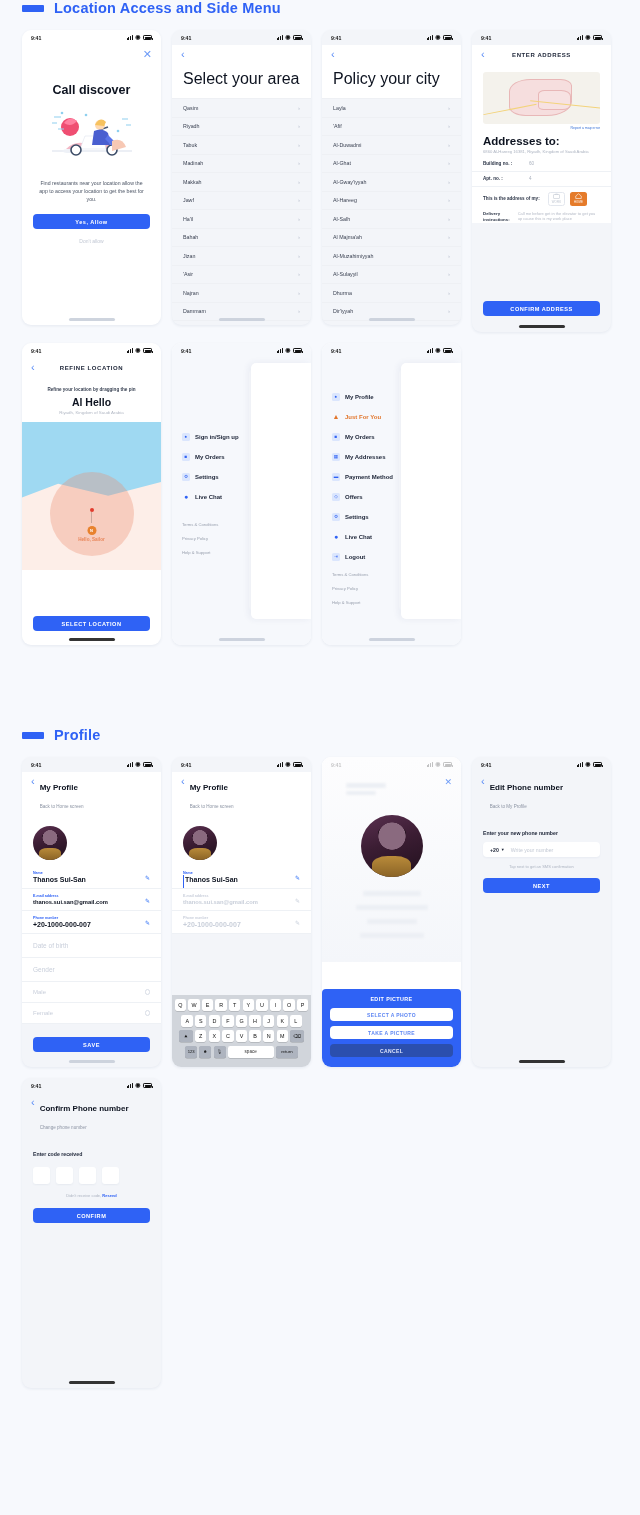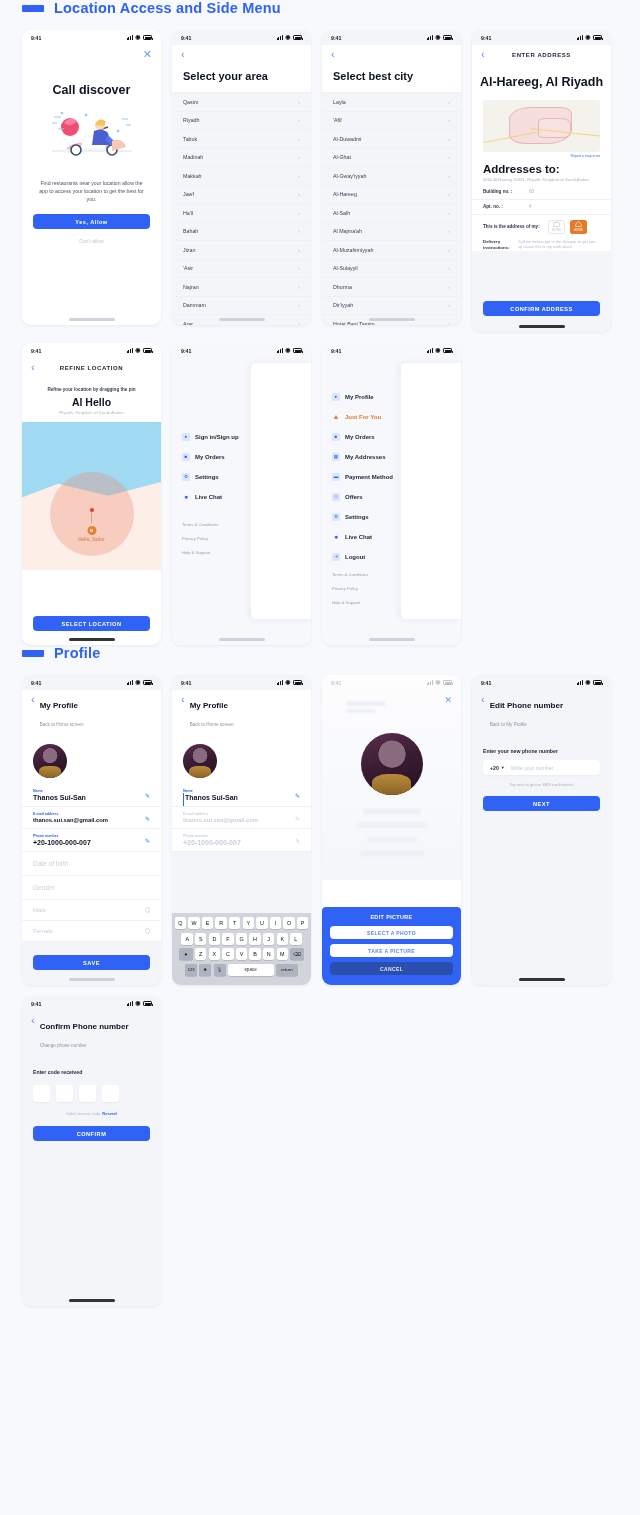--- a/index.html
+++ b/index.html
@@ -86,21 +86,21 @@
   .chev-back {
     color: #5b8df7; font-size: 11px; line-height: 11px; font-weight: 300;
   }
   .navtitle-center {
     position: absolute; left: 0; right: 0; text-align: center;
     font-size: 6px; font-weight: bold; letter-spacing: .6px; color: #1b2336;
   }
   .close-x { margin-left: auto; color: #6d9bf7; font-size: 11px; line-height: 10px; font-weight: 300; }
 
   .bigtitle { font-size: 12.5px; font-weight: bold; color: #0d1320; }
-  .screen-title { font-size: 11px; font-weight: bold; color: #0d1320; padding: 4px 11px 10px; }
+  .screen-title { font-size: 16px; font-weight: normal; color: #0d1320; padding: 4px 11px 10px; }
 
   .list { border-top: 1px solid #eef0f4; }
   .list-item {
     display: flex; align-items: center; justify-content: space-between;
     padding: 0 11px; height: 18.5px;
     border-bottom: 1px solid #eef0f4;
     font-size: 5.3px; color: #3b4252;
   }
   .list-item .chev { color: #b9bfcc; font-size: 6px; font-weight: 300; }
 
@@ -454,21 +454,21 @@
             <i></i>
           </span>
         <span class="wifi">◉</span>
         <span class="batt"></span>
       </span>
     </div>
     <div style="background:#fff">
       <div class="navbar">
         <span class="chev-back">‹</span>
       </div>
-      <div class="screen-title">Select best city</div>
+      <div class="screen-title">Policy your city</div>
     </div>
     <div class="list">
       <div class="list-item">
           <span>Layla</span>
           <span class="chev">›</span>
         </div>
       <div class="list-item">
           <span>'Afif</span>
           <span class="chev">›</span>
         </div>
@@ -531,23 +531,20 @@
             <i></i>
           </span>
         <span class="wifi">◉</span>
         <span class="batt"></span>
       </span>
     </div>
     <div style="background:#fff;padding-bottom:2px">
       <div class="navbar">
         <span class="chev-back">‹</span>
         <span class="navtitle-center">ENTER ADDRESS</span>
-      </div>
-      <div style="text-align:center;padding:6px 0 4px">
-        <span class="bigtitle">Al-Hareeg, Al Riyadh</span>
       </div>
       <div class="map">
         <div class="blob"></div>
         <div class="blob2"></div>
         <div class="rd rd1"></div>
         <div class="rd rd2"></div>
       </div>
       <div class="map-credit">Report a map error</div>
       <div class="deliver-h">Addresses to:</div>
       <div class="deliver-sub">6860 Al-Hareeg 16381, Riyadh, Kingdom of Saudi Arabia</div>
@@ -730,21 +727,21 @@
         <div>Privacy Policy</div>
         <div>Help &amp; Support</div>
       </div>
       <div class="homebar grey"></div>
     </div>
   </div>
 
   <div class="phone blank h302"></div>
 </div>
 
-<div class="section-head" style="">
+<div class="section-head" style="margin-top:82px">
   <div class="section-bar"></div>
   <div class="section-title">Profile</div>
 </div>
 
 <div class="grid">
 
   <div class="phone h310 bggrey">
     <div class="statusbar">
       <span>9:41</span>
       <span class="sb-icons">

